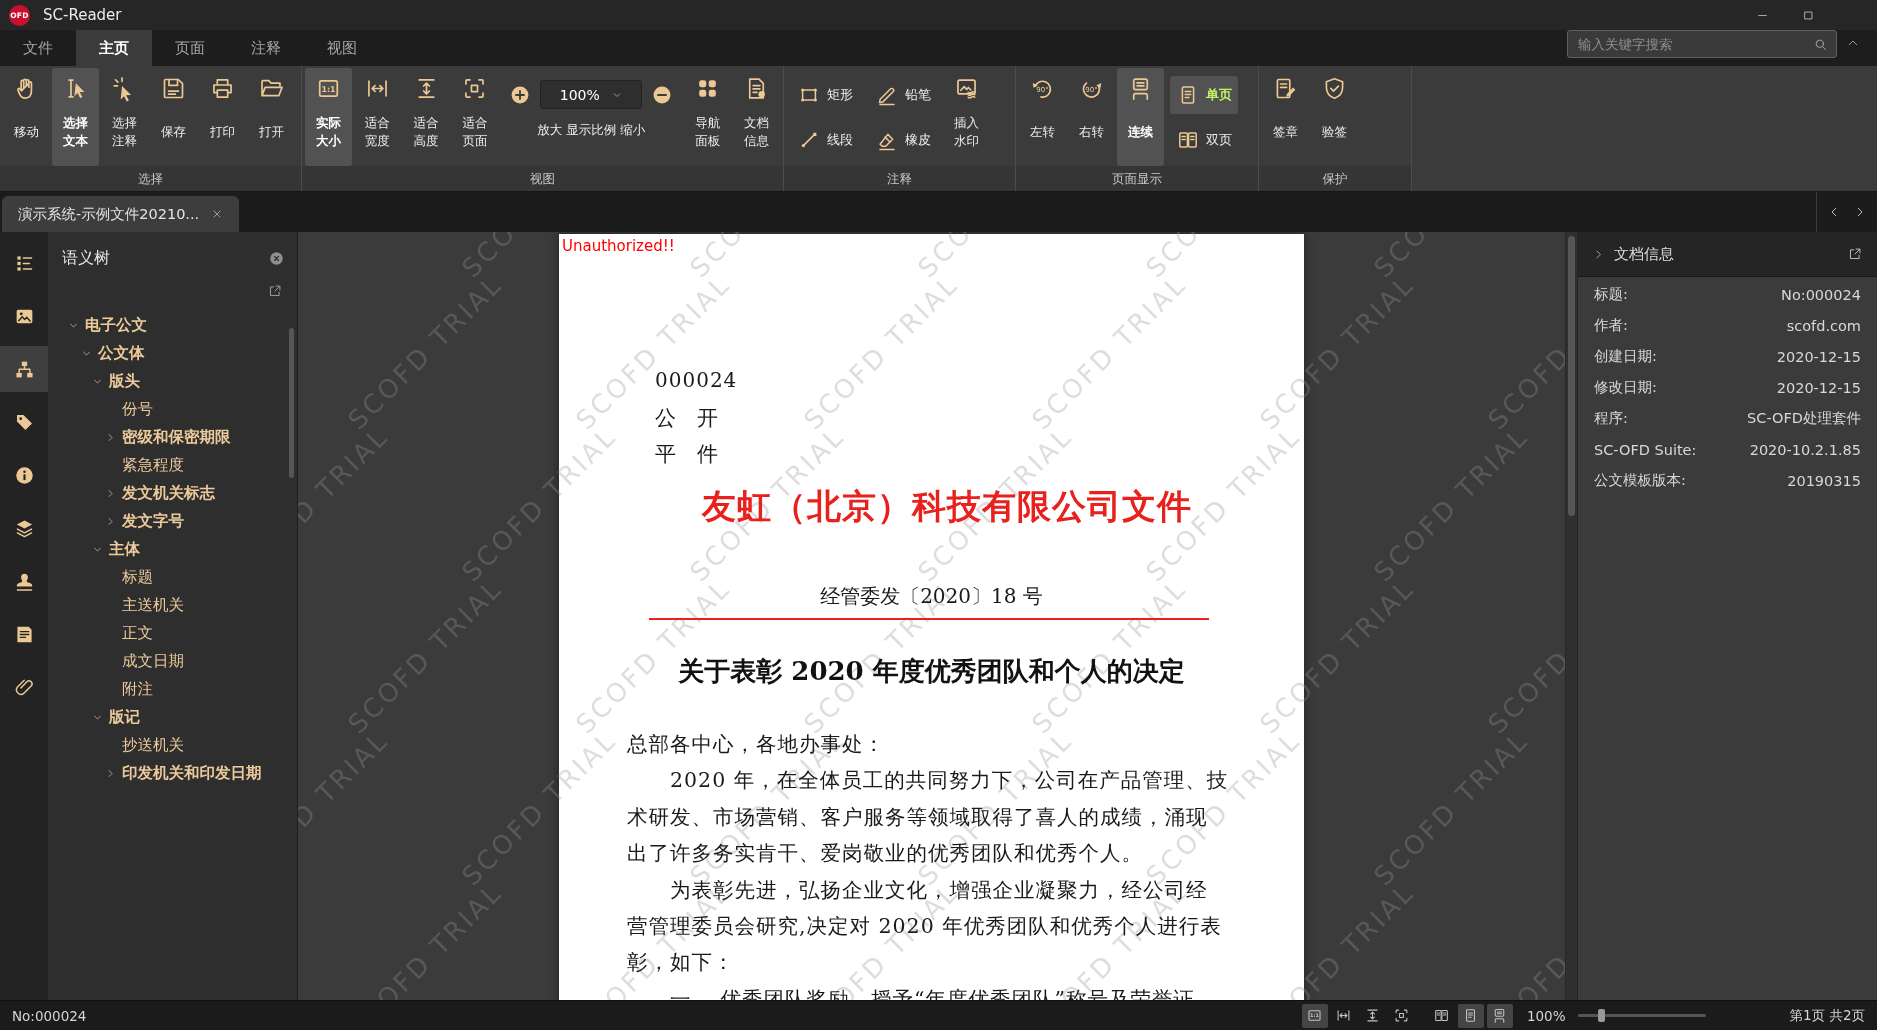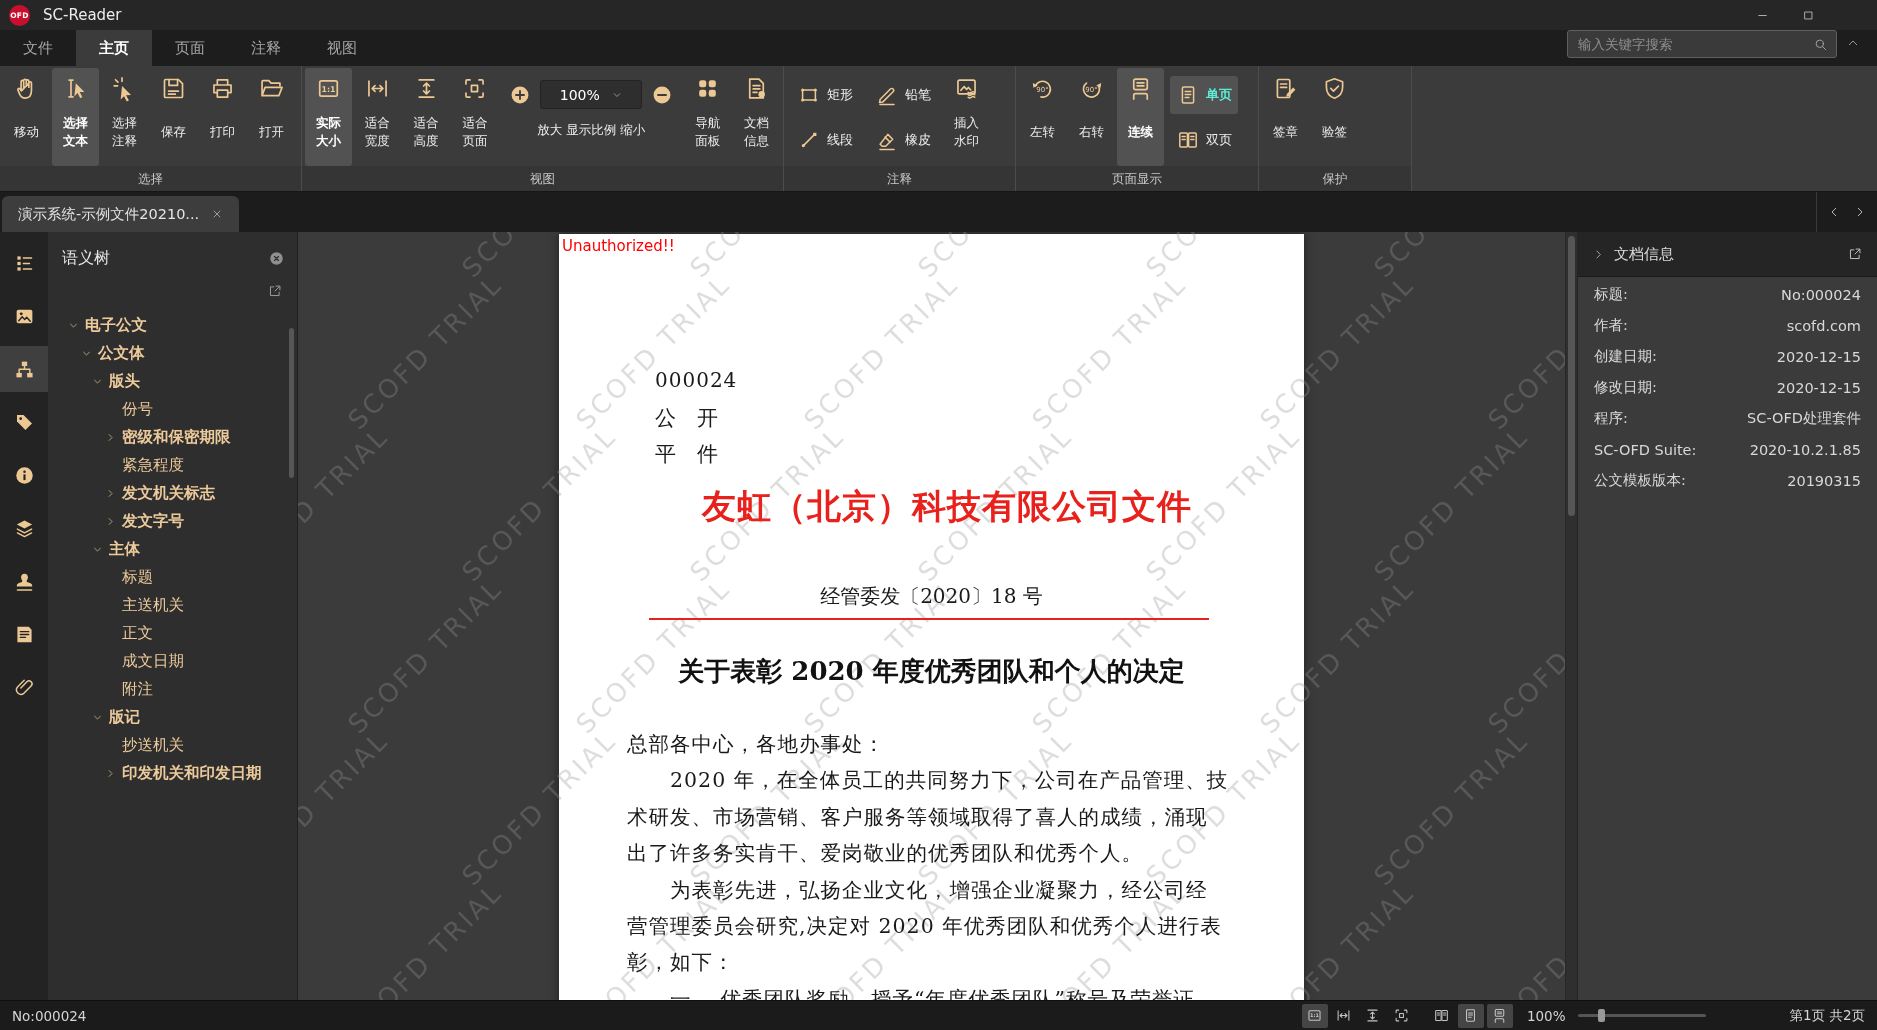--- a/index.html
+++ b/index.html
@@ -38,21 +38,21 @@
   .rbtn.sel{background:#525252;}
   .rbtn .ic{width:27px;height:27px;color:#ecc894;}
   .labels{flex:1;display:flex;flex-direction:column;justify-content:center;gap:3px;padding-bottom:6px;}
   .labels span{display:block;font-size:12.5px;line-height:15px;color:#ededed;text-align:center;white-space:nowrap;}
   .rbtn.sel .labels span{font-weight:bold;color:#fff;}
   .rcol{display:flex;flex-direction:column;justify-content:center;gap:7px;padding:0 5px;}
   .rrow{display:flex;align-items:center;gap:6px;height:38px;padding:0 6px;border-radius:3px;}
   .rrow.sel{background:#525252;}
   .rrow .ic{width:24px;height:24px;color:#ecc894;}
   .rrow .lbl{font-size:13px;color:#ededed;white-space:nowrap;}
-  .rrow.sel .lbl{font-weight:bold;color:#5eead4;}
+  .rrow.sel .lbl{font-weight:bold;color:#bef264;}
   .rzoom{display:flex;flex-direction:column;align-items:center;padding:12px 10px 0;}
   .rzoom-row{display:flex;align-items:center;gap:9px;}
   .zbtn{width:22px;height:22px;color:#ecc894;}
   .zcombo{width:100px;height:27px;background:#2e2e2e;border:1px solid #222;border-radius:3px;display:flex;align-items:center;justify-content:center;gap:11px;}
   .zcombo .val{color:#fff;font-size:14px;}
   .zcombo .ic{width:12px;height:12px;color:#b5b5b5;}
   .rzoom .cap{margin-top:13px;font-size:12.5px;color:#ededed;white-space:nowrap;}
 
   
   .doctabs{position:absolute;left:0;top:192px;right:0;height:40px;background:#1c1c1c;display:flex;align-items:flex-end;}

